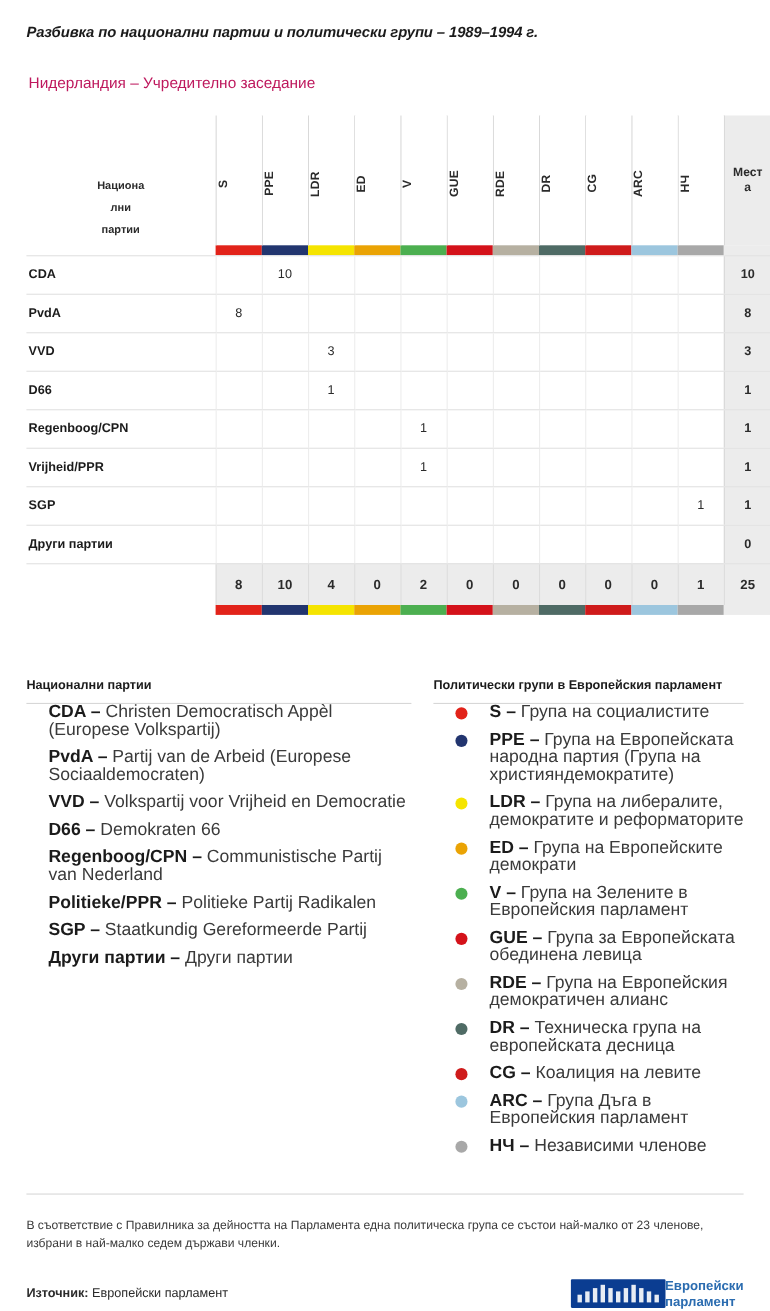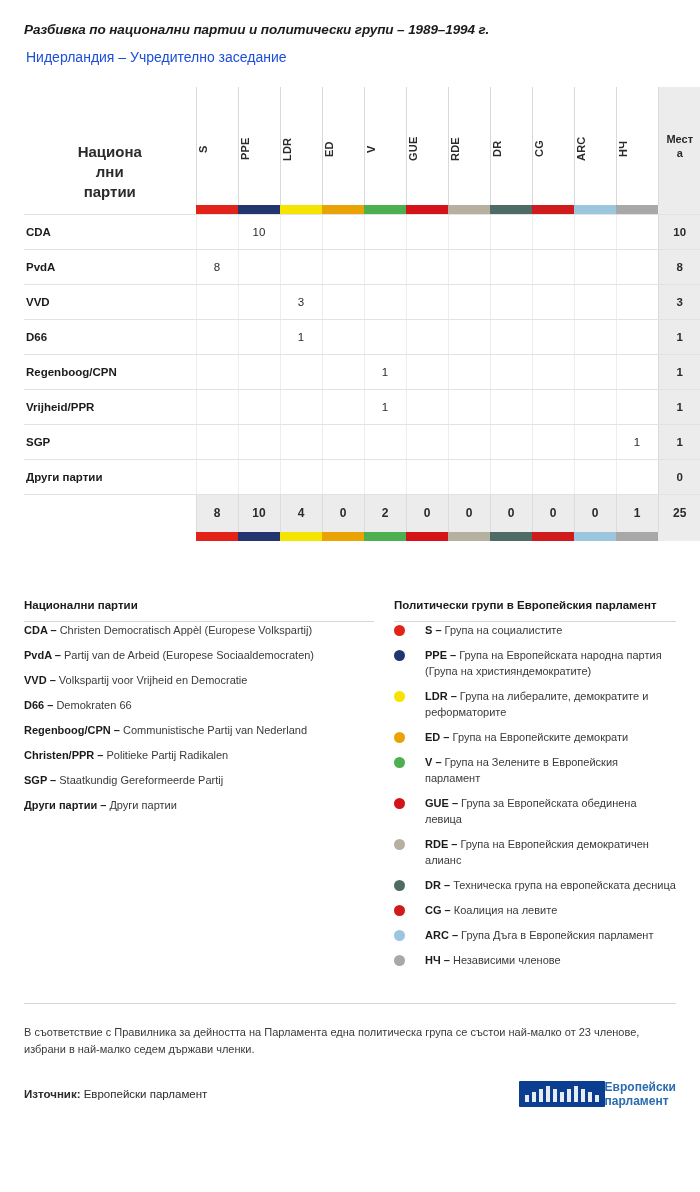--- a/index.html
+++ b/index.html
@@ -20,22 +20,22 @@
     font-size: 13.5px;
     font-weight: bold;
     font-style: italic;
     letter-spacing: -0.1px;
     margin: 4px 0 0 0;
     color: #1b1b1b;
   }
   .subtitle {
     font-size: 14px;
     font-weight: normal;
-    margin: 12px 0 0 2px;
-    color: #1d4ed8;
+    margin: 30px 0 0 2px;
+    color: #be185d;
   }
 
   
   .table-wrap { margin-top: 22px; }
   table.main {
     border-collapse: collapse;
     width: 652px;
     table-layout: fixed;
   }
   table.main td, table.main th {
@@ -62,21 +62,21 @@
     writing-mode: vertical-rl;
     transform: rotate(180deg);
     margin: 0 auto;
     height: 100px;
     display: flex;
     align-items: flex-start;
     justify-content: center;
     letter-spacing: 0.2px;
   }
   .hdr-party {
-    font-size: 15px;
+    font-size: 10px;
     font-weight: bold;
     padding: 0 0 6px 2px;
     line-height: 20px;
     vertical-align: bottom;
     height: 118px;
   }
   .hdr-party div { padding-top: 52px; }
   .hdr-seats {
     font-size: 11px;
     font-weight: bold;
@@ -139,24 +139,25 @@
   .legend-col.left  { width: 360px; }
   .legend-col.right { width: 290px; }
   .legend-title {
     font-size: 11.5px;
     font-weight: bold;
     padding-bottom: 10px;
     border-bottom: 1px solid #d7d7d7;
     color: #1b1b1b;
   }
   .legend-row {
-    font-size: 11px;
+    font-size: 16px;
     line-height: 16px;
     margin-bottom: 9px;
     color: #3a3a3a;
+    margin-left: 20px;
   }
   .legend-row b { color: #1b1b1b; }
   .legend-row.right {
     display: flex;
     align-items: flex-start;
     gap: 20px;
   }
   .dot {
     width: 11px; height: 11px;
     border-radius: 50%;
@@ -444,21 +445,21 @@
 
   <div class="legend-area">
     <div class="legend-col left">
       <div class="legend-title">Национални  партии</div>
       <div id="legend-national-list">
           <div class="legend-row"><b>CDA –</b> Christen Democratisch Appèl (Europese Volkspartij)</div>
           <div class="legend-row"><b>PvdA –</b> Partij van de Arbeid (Europese Sociaaldemocraten)</div>
           <div class="legend-row"><b>VVD –</b> Volkspartij voor Vrijheid en Democratie</div>
           <div class="legend-row"><b>D66 –</b> Demokraten 66</div>
           <div class="legend-row"><b>Regenboog/CPN –</b> Communistische Partij van Nederland</div>
-          <div class="legend-row"><b>Christen/PPR –</b> Politieke Partij Radikalen</div>
+          <div class="legend-row"><b>Politieke/PPR –</b> Politieke Partij Radikalen</div>
           <div class="legend-row"><b>SGP –</b> Staatkundig Gereformeerde Partij</div>
           <div class="legend-row"><b>Други партии –</b> Други партии</div>
         </div>
     </div>
     <div class="legend-col right">
       <div class="legend-title">Политически групи в Европейския парламент</div>
       <div id="legend-groups-list">
           <div class="legend-row right">
             <span class="dot" style="background:#e2231a"></span>
             <span class="legend-text"><b>S –</b> Група на социалистите</span>

